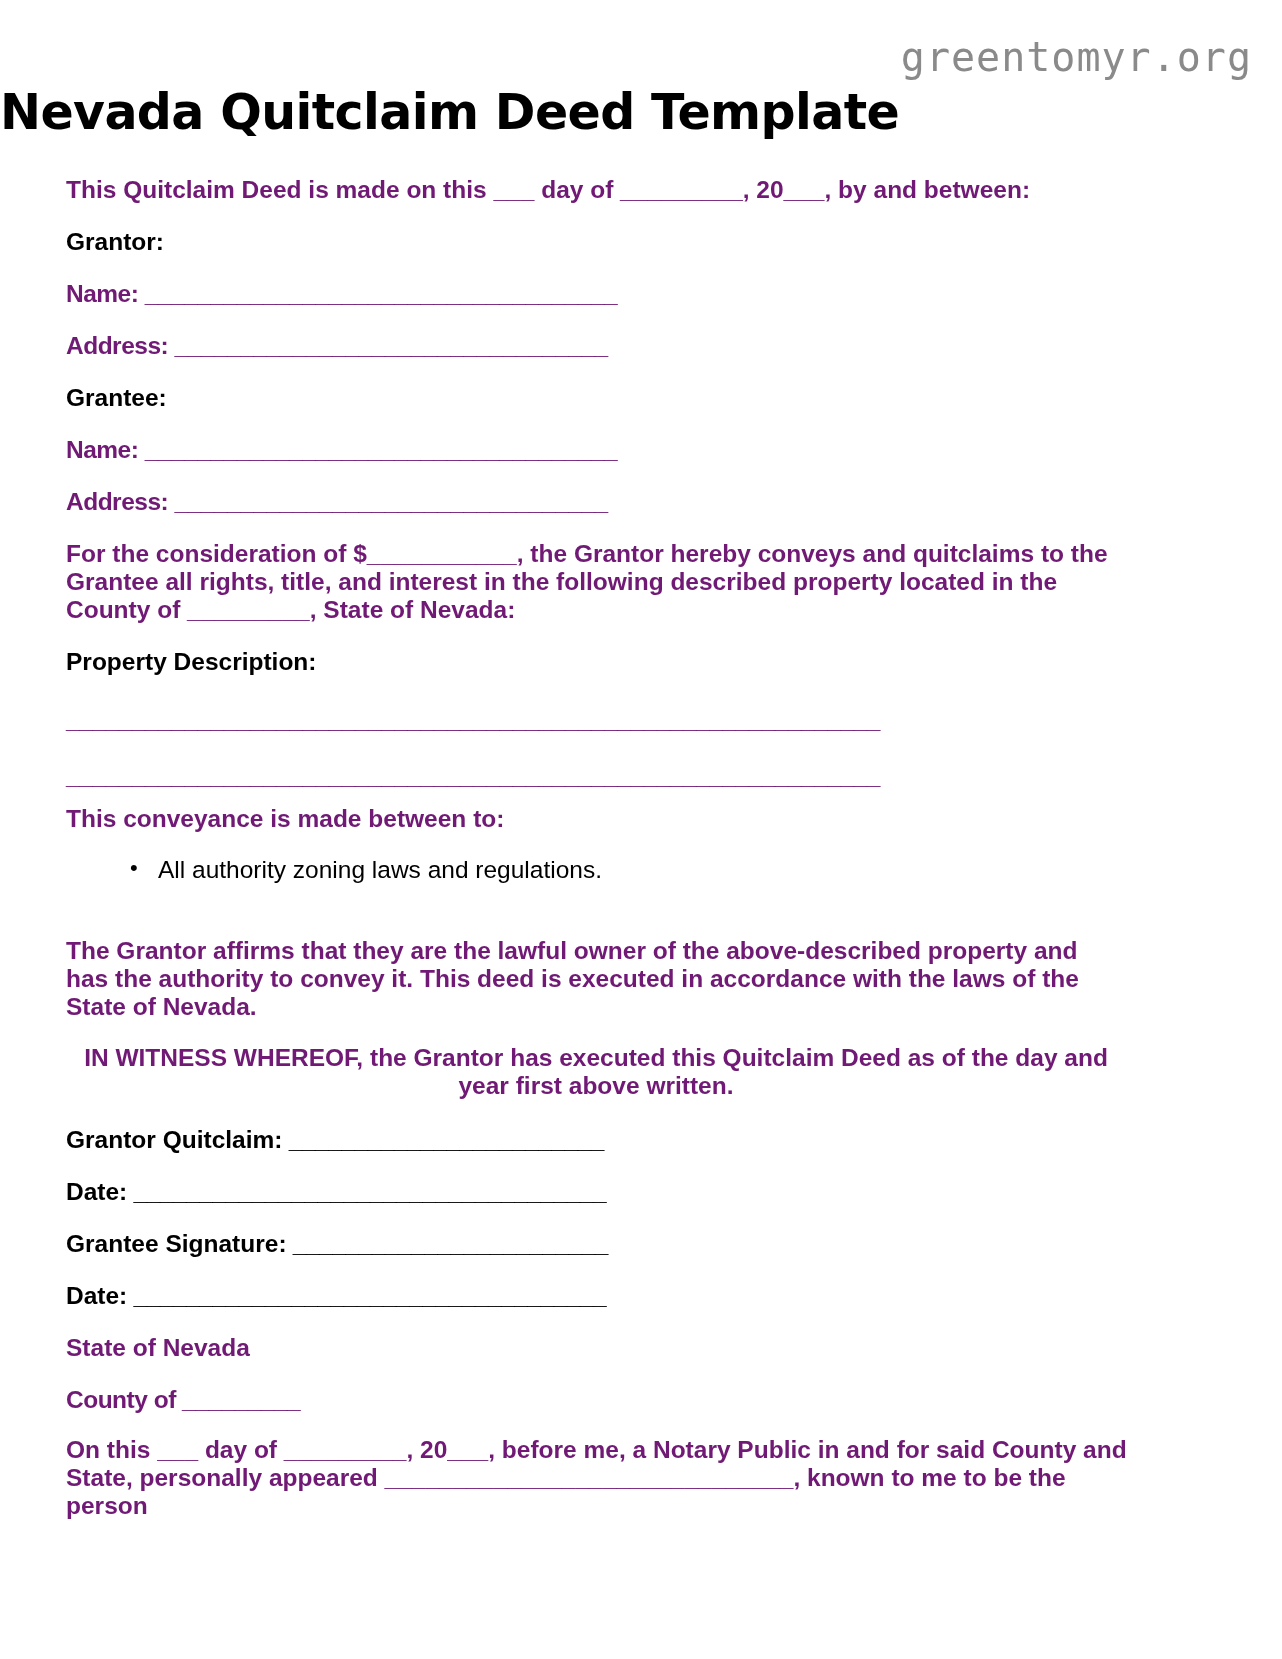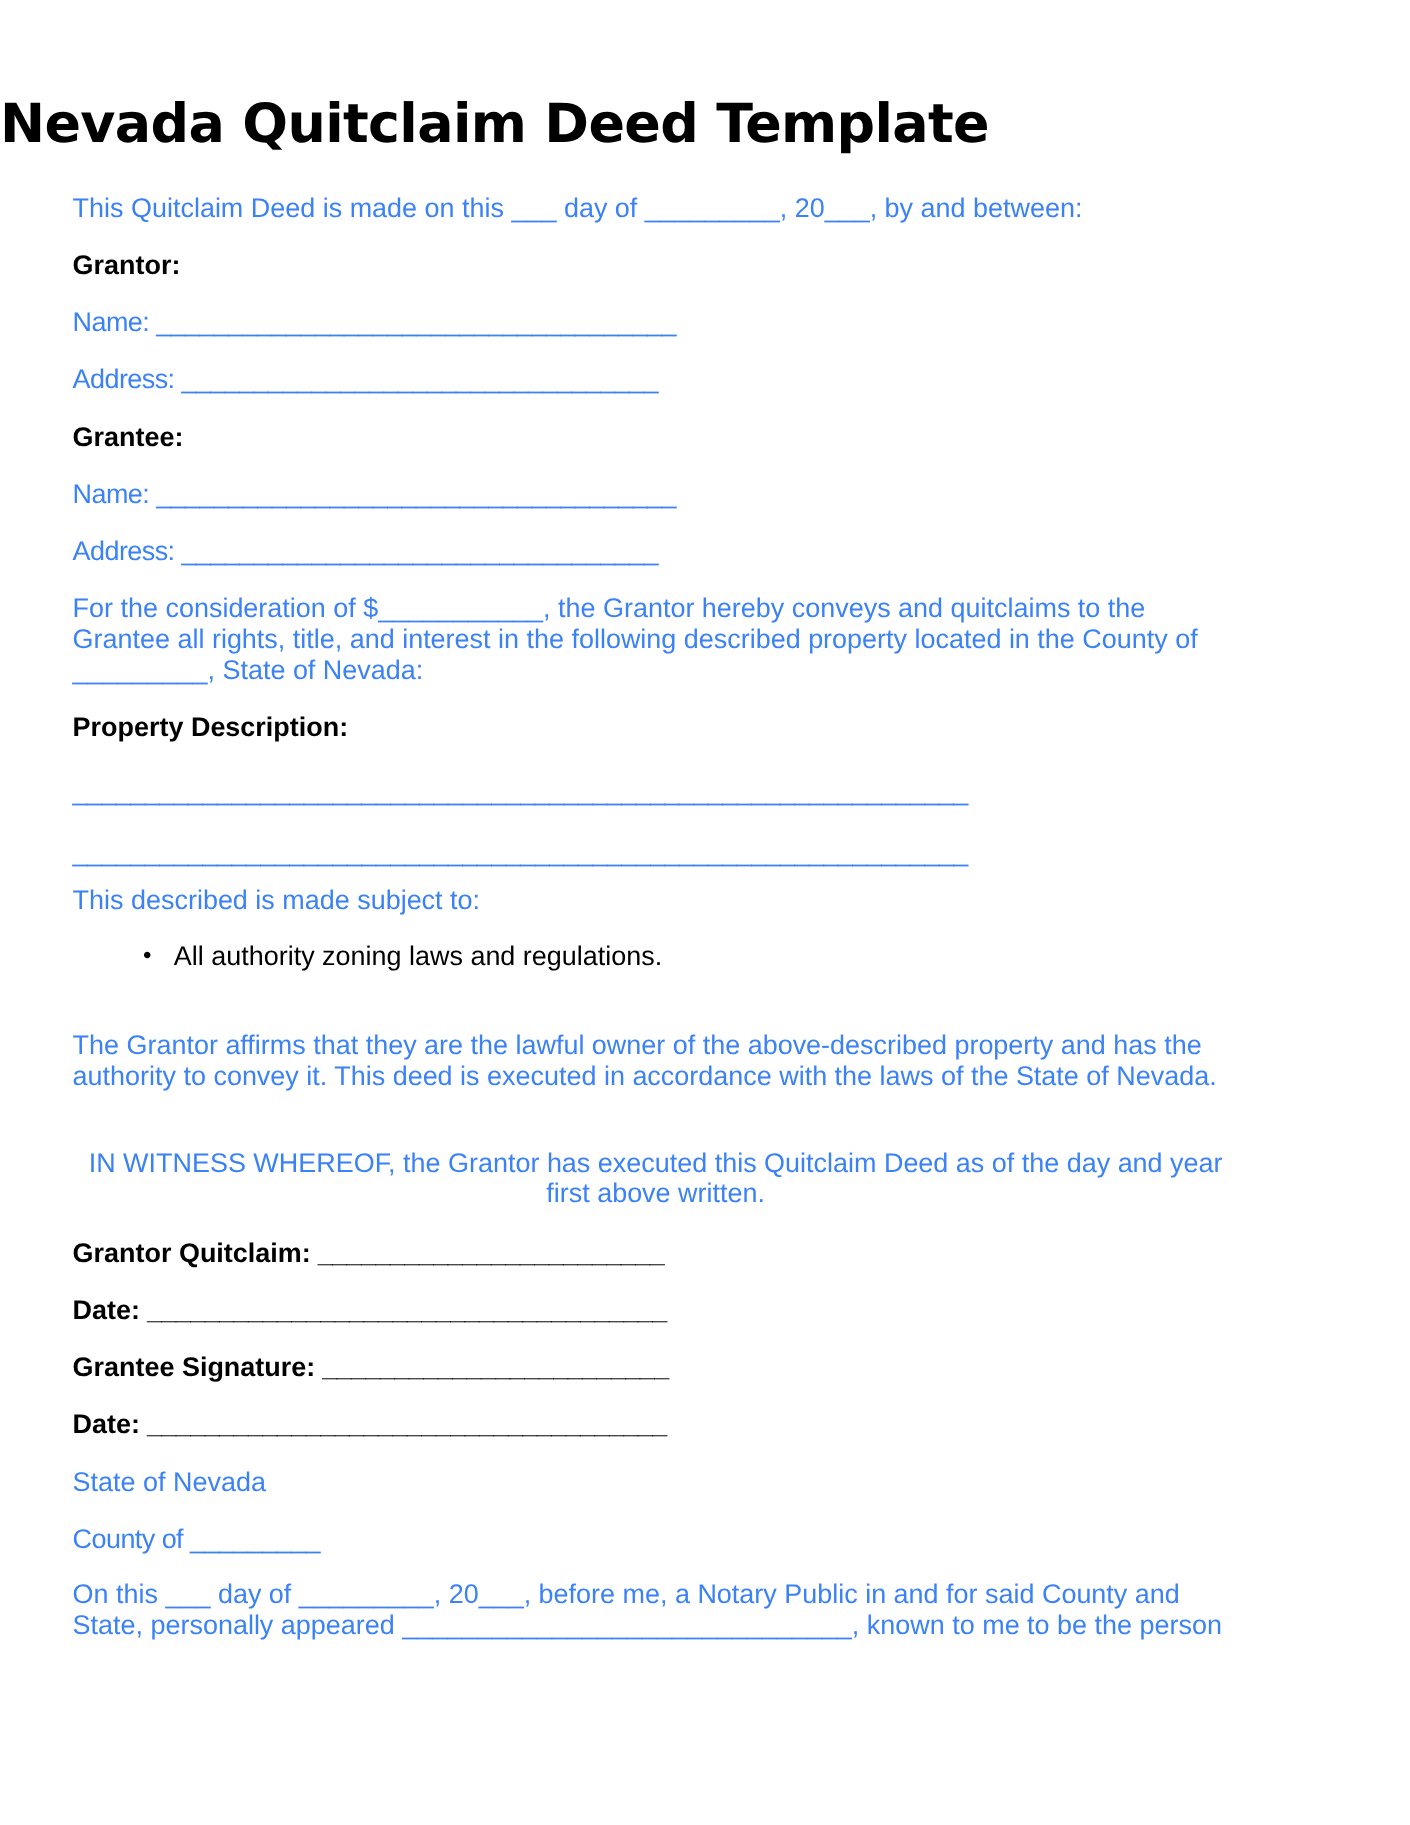--- a/index.html
+++ b/index.html
@@ -46,21 +46,22 @@
     padding: 0;
     position: absolute;
     top: 86px;
     left: 0;
     white-space: nowrap;
     line-height: 1.1;
   }
   .body-text {
     font-size: 24.5px;
     line-height: 1.14;
-    color: #3b82f6;
+    color: #701a75;
+    font-weight: bold;
   }
   .para {
     position: absolute;
     left: 0;
     width: 1090px;
   }
   .bold-head {
     font-weight: bold;
     font-size: 24.5px;
   }
@@ -87,20 +88,21 @@
     left: 0;
     top: -1px;
     font-size: 22px;
   }
 </style>
 </head>
 <body>
 
 <div class="page">
 
+  <div class="watermark">greentomyr.org</div>
 
   <h1 class="doc-title">Nevada Quitclaim Deed Template</h1>
 
   <div class="content">
 
     <div class="para body-text" style="top:176px;">This Quitclaim Deed is made on this ___ day of _________, 20___, by and between:</div>
 
     <div class="para bold-head" style="top:228px;">Grantor:</div>
 
     <div class="para body-text blank" style="top:280px;">Name: ____________________________________</div>
@@ -114,21 +116,21 @@
     <div class="para body-text blank" style="top:488px;">Address: _________________________________</div>
 
     <div class="para body-text" style="top:540px; width:1060px;">For the consideration of $___________, the Grantor hereby conveys and quitclaims to the Grantee all rights, title, and interest in the following described property located in the County of _________, State of Nevada:</div>
 
     <div class="para bold-head" style="top:648px;">Property Description:</div>
 
     <div class="para body-text blank" style="top:706px;">______________________________________________________________</div>
 
     <div class="para body-text blank" style="top:762px;">______________________________________________________________</div>
 
-    <div class="para body-text" style="top:805px;">This described is made subject to:</div>
+    <div class="para body-text" style="top:805px;">This conveyance is made between to:</div>
 
     <ul class="subject-list" style="top:856px;">
       <li>All authority zoning laws and regulations.</li>
     </ul>
 
     <div class="para body-text" style="top:937px; width:1060px;">The Grantor affirms that they are the lawful owner of the above-described property and has the authority to convey it. This deed is executed in accordance with the laws of the State of Nevada.</div>
 
     <div class="para body-text" style="top:1044px; width:1060px;text-align:center;">IN WITNESS WHEREOF, the Grantor has executed this Quitclaim Deed as of the day and year first above written.</div>
 
     <div class="para" style="top:1126px;">

